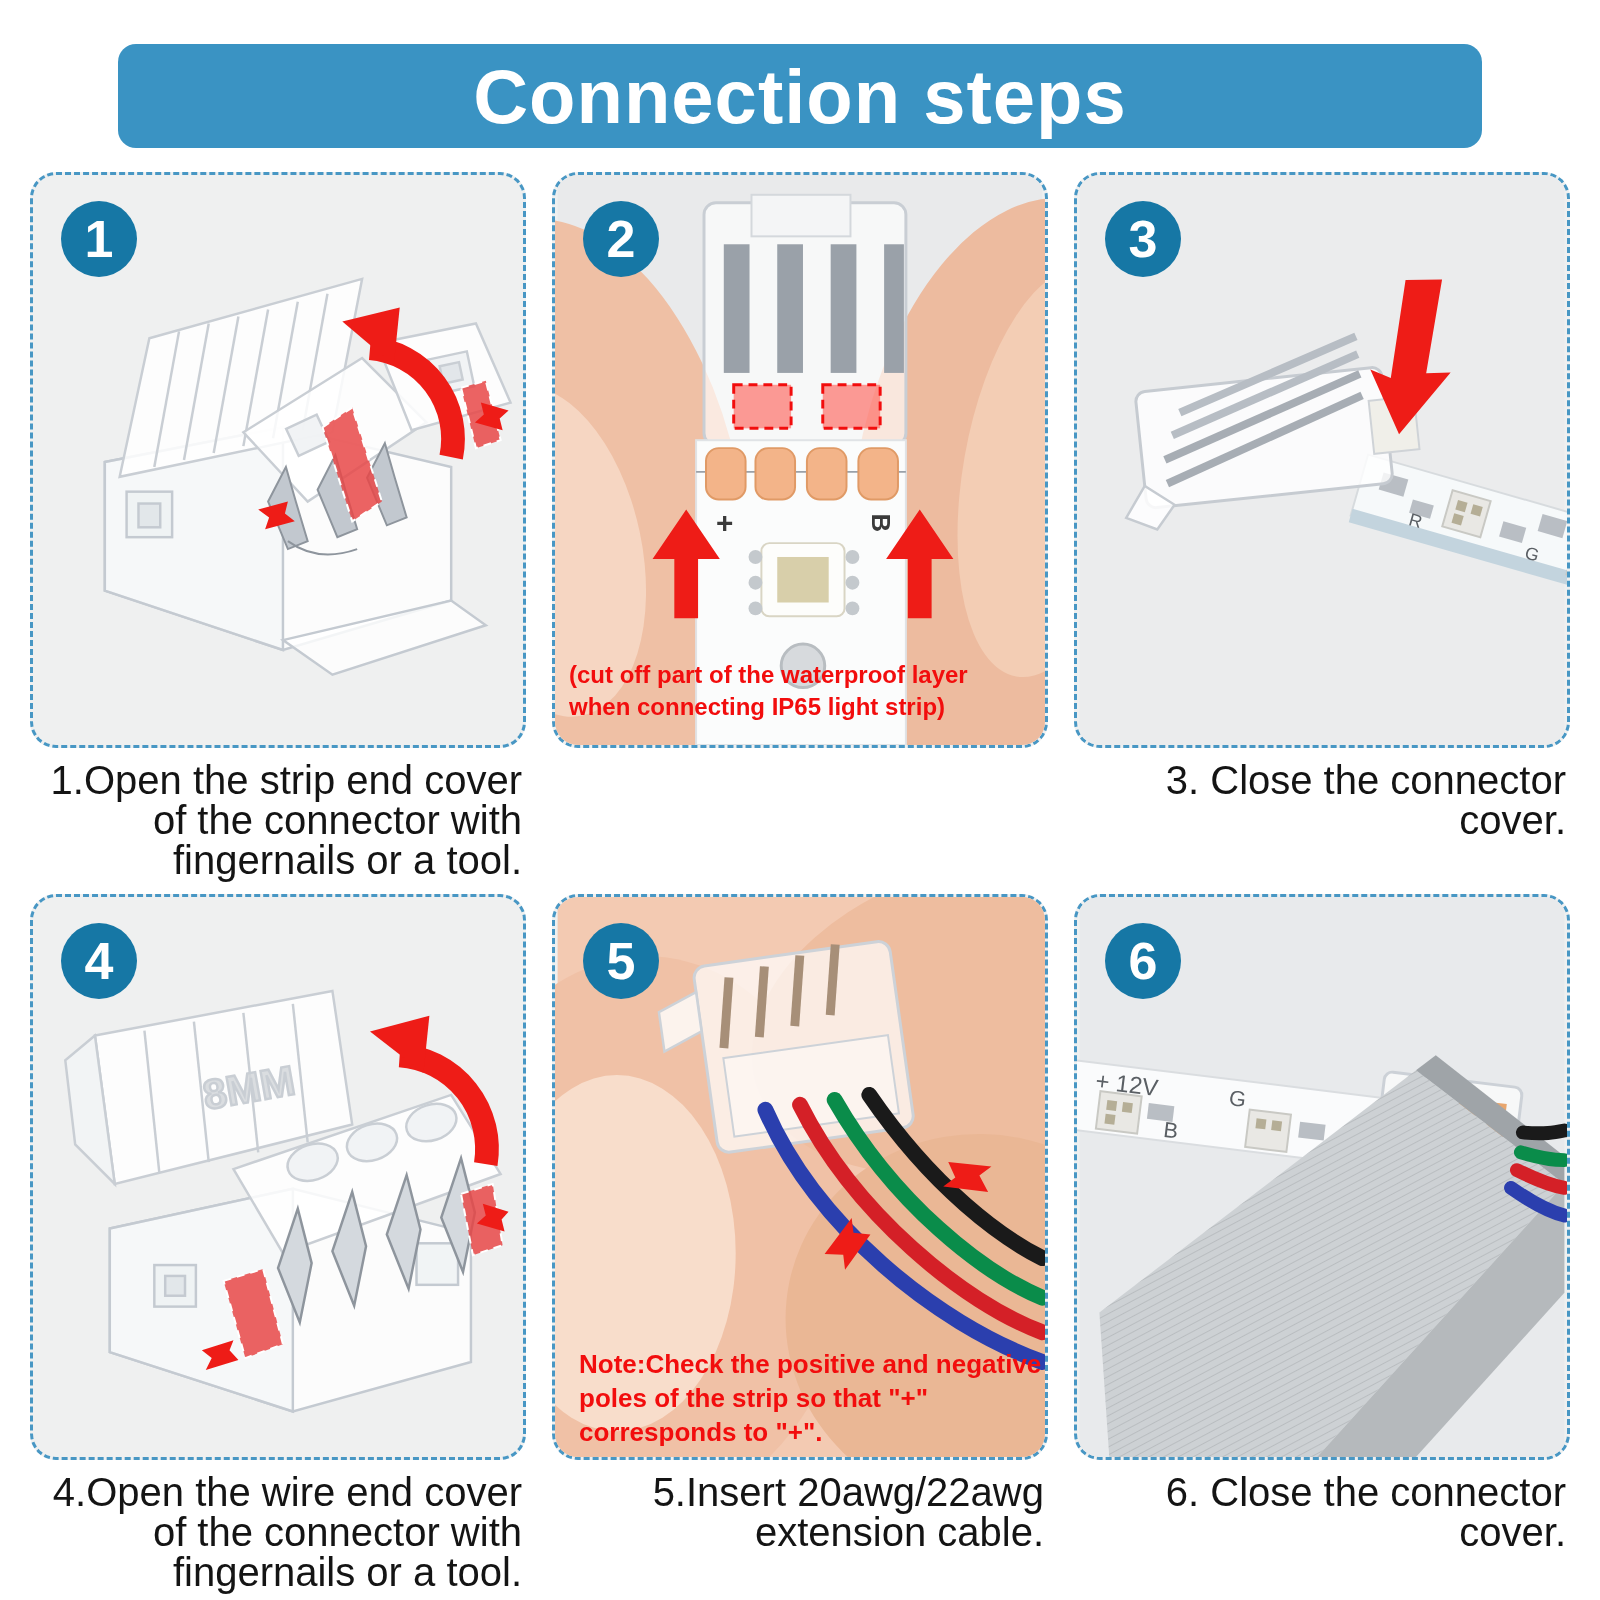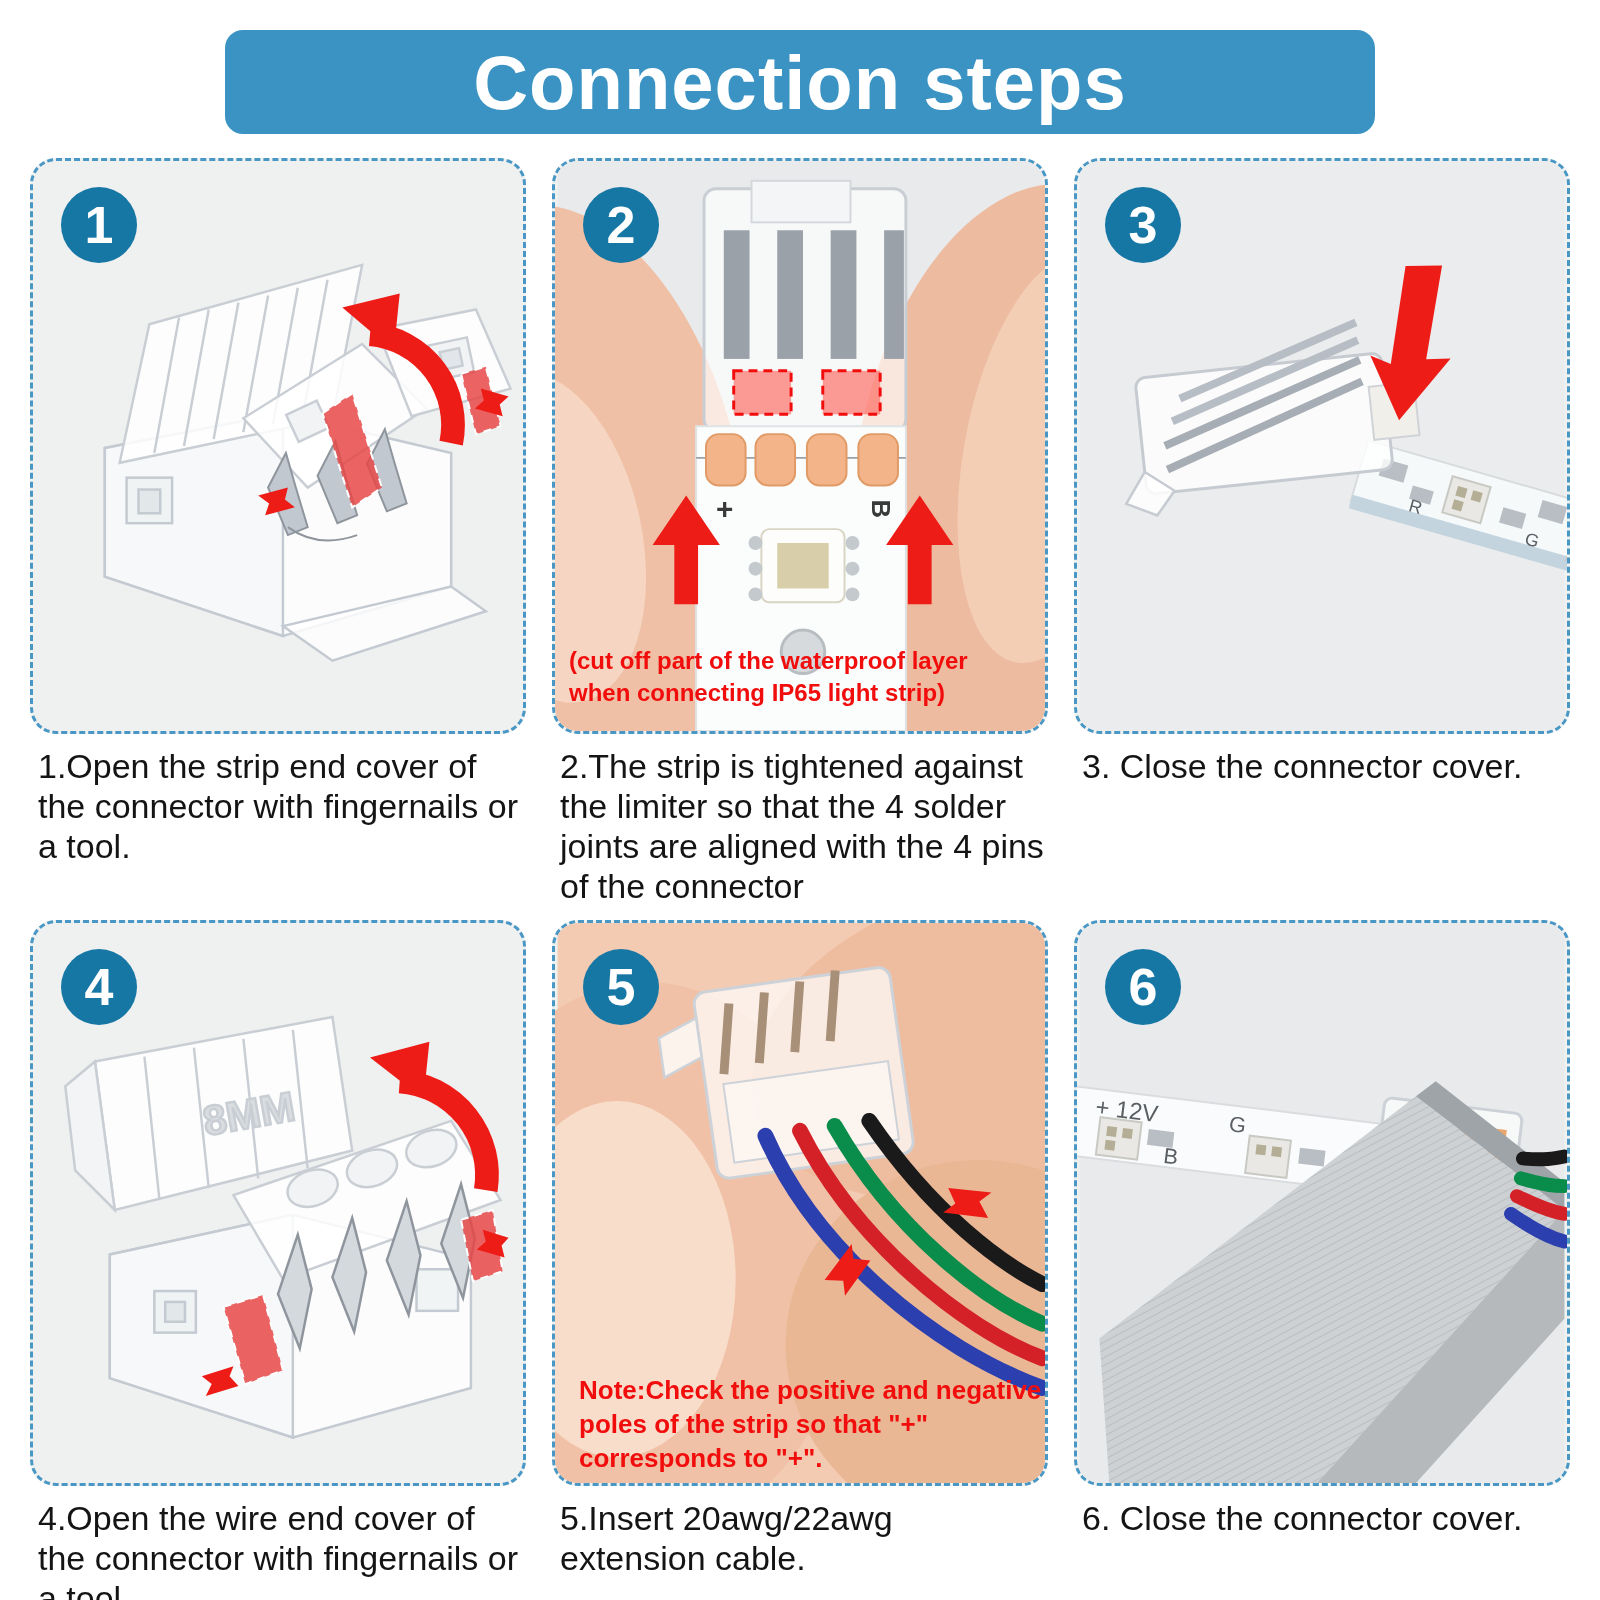--- a/index.html
+++ b/index.html
@@ -1,28 +1,28 @@
 <!DOCTYPE html>
 <html><head>
 <meta charset="utf-8">
 <style>
   html,body{margin:0;padding:0;background:#ffffff;}
   body{width:1600px;height:1600px;font-family:"Liberation Sans",sans-serif;position:relative;overflow:hidden;}
-  .banner{width:1150px;height:104px;margin:30px auto 0 auto;background:#3a93c3;border-radius:18px;
+  .banner{width:1364px;height:104px;margin:44px auto 0 auto;background:#3a93c3;border-radius:18px;
           display:flex;align-items:center;justify-content:center;text-align:right;}
   .banner h1{margin:0;color:#ffffff;font-size:76px;font-weight:bold;letter-spacing:1px;}
   .grid{display:grid;grid-template-columns:repeat(3,1fr);column-gap:26px;row-gap:14px;padding:0 30px;margin-top:24px;}
   .step{display:flex;flex-direction:column;}
   .panel{position:relative;height:576px;background:#eff0f0;border:3px dashed #4897c4;border-radius:26px;
          overflow:hidden;box-sizing:border-box;}
   .row2 .panel{height:566px;}
   .badge{position:absolute;left:28px;top:26px;width:76px;height:76px;border-radius:50%;
          background:#1677a5;color:#ffffff;font-size:52px;font-weight:bold;
          display:flex;align-items:center;justify-content:center;z-index:5;}
-  .caption{font-size:34px;line-height:40px;color:#141414;margin:12px 4px 0 8px;min-height:120px;}
+  .caption{font-size:40px;line-height:40px;color:#141414;margin:12px 4px 0 8px;min-height:120px;text-align:right;}
   .caption.indent{}
   .art{position:absolute;left:0;top:0;width:100%;height:100%;}
   .note{position:absolute;z-index:4;color:#f20d0d;font-weight:bold;}
   .note.n2{left:14px;bottom:22px;font-size:24px;line-height:32px;width:465px;}
   .note.n5{left:24px;bottom:8px;font-size:26px;line-height:34px;width:468px;}
 </style>
 </head>
 <body>
 
 <div class="page">
@@ -132,21 +132,20 @@
             <circle cx="298" cy="438" r="7" fill="#c4c9cd"></circle>
             <circle cx="248" cy="496" r="22" fill="#d7dadd" stroke="#b8bdc1" stroke-width="3"></circle>
           </g>
           <g fill="#ee1c17">
             <polygon points="96,388 130,338 164,388 142,388 142,448 118,448 118,388"></polygon>
             <polygon points="332,388 366,338 400,388 378,388 378,448 354,448 354,388"></polygon>
           </g>
         </svg>
         <div class="note n2">(cut off part of the waterproof layer when connecting IP65 light strip)</div>
       </div>
-      <p class="caption">2.The strip is tightened against the limiter so that the 4 solder joints are aligned with the 4 pins of the connector</p>
     </section>
 
     <section class="step row1">
       <div class="panel">
         <span class="badge">3</span>
         <svg class="art" viewBox="0 0 490 576">
           <rect x="0" y="0" width="490" height="576" fill="#ebeced"></rect>
           <g transform="rotate(16 330 330)">
             <rect x="280" y="295" width="300" height="64" fill="#f6f9fa" stroke="#d7dbde" stroke-width="2"></rect>
             <rect x="280" y="352" width="300" height="14" fill="#c3d4de"></rect>

